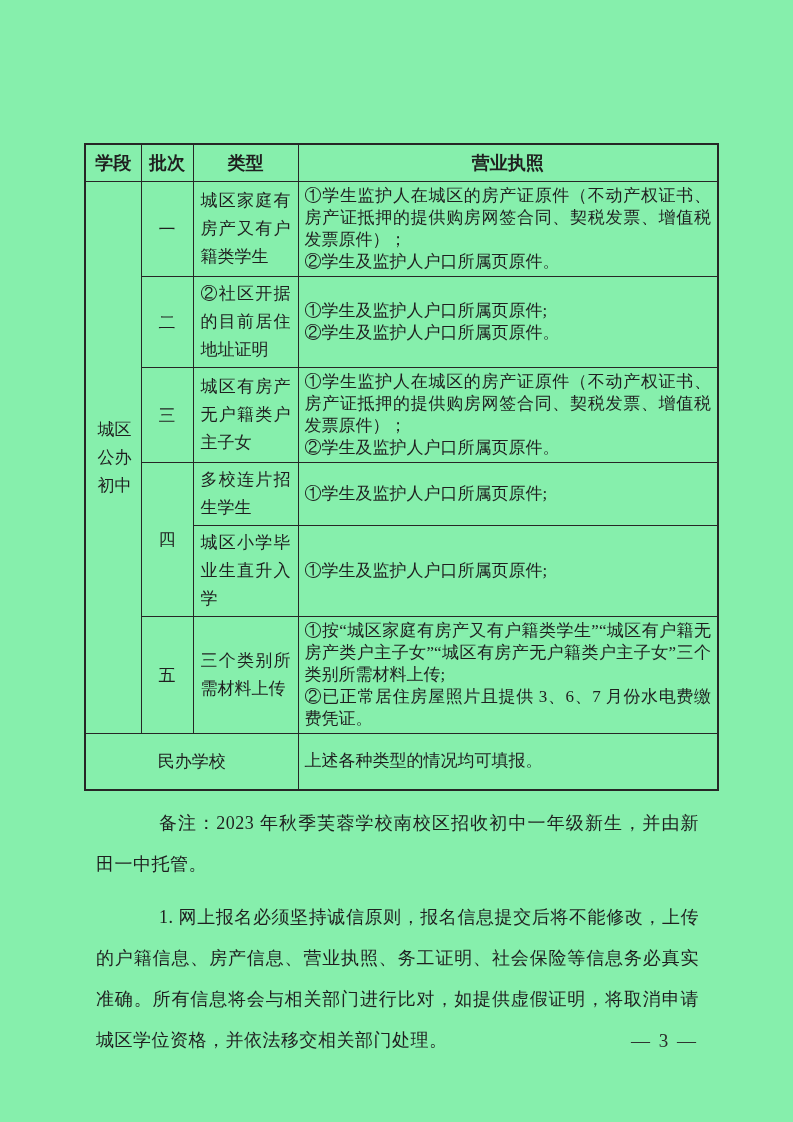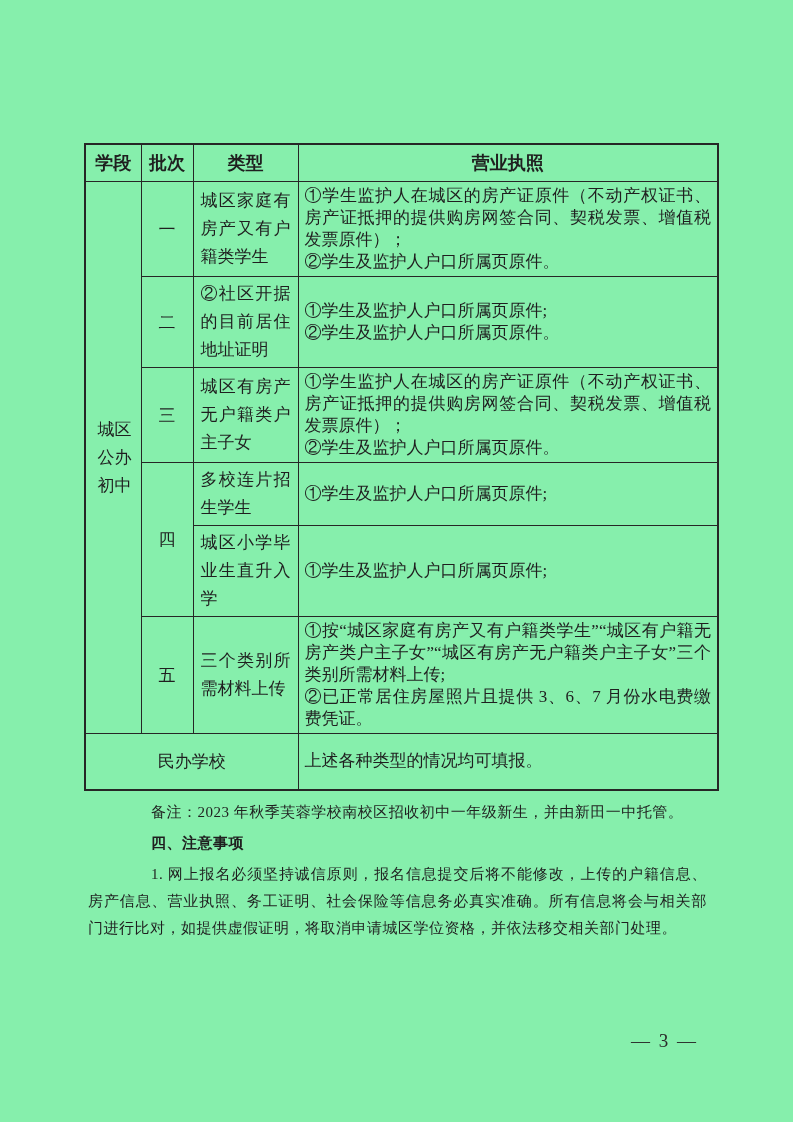--- a/index.html
+++ b/index.html
@@ -89,23 +89,23 @@
   tr.rr5 { height: 61px; }
   tr.rr6 { height: 87px; }
   tr.rr7 { height: 56px; }
 
   
   .doc-body {
     margin-top: 8px;
     width: 627px;
   }
   .para {
-    margin: 4px;
-    font-size: 15px;
-    line-height: 27px;
+    margin: 12px;
+    font-size: 18px;
+    line-height: 41px;
     letter-spacing: 0.5px;
     text-indent: 63px;
     text-align: justify;
   }
   .para.heading {
     font-weight: bold;
     text-align: left;
   }
 
   
@@ -189,21 +189,20 @@
         </tr>
         <tr class="rr7">
           <td class="private" colspan="3">民办学校</td>
           <td class="mat center-text">上述各种类型的情况均可填报。</td>
         </tr>
       </tbody>
     </table>
 
     <div class="doc-body">
       <p class="para">备注：2023 年秋季芙蓉学校南校区招收初中一年级新生，并由新田一中托管。</p>
-      <p class="para heading">四、注意事项</p>
       <p class="para">1. 网上报名必须坚持诚信原则，报名信息提交后将不能修改，上传的户籍信息、房产信息、营业执照、务工证明、社会保险等信息务必真实准确。所有信息将会与相关部门进行比对，如提供虚假证明，将取消申请城区学位资格，并依法移交相关部门处理。</p>
     </div>
 
   </div>
 
   <div class="page-number">— 3 —</div>
 
 </div>
 
 </body></html>

